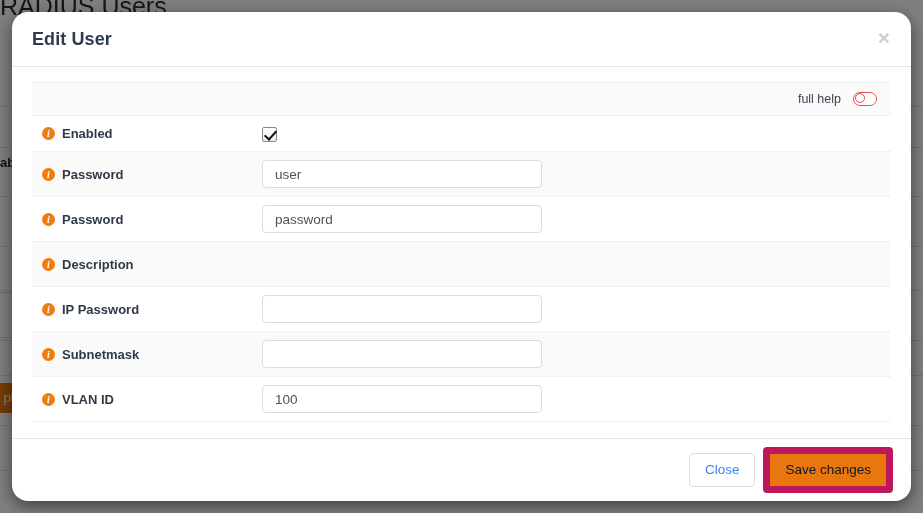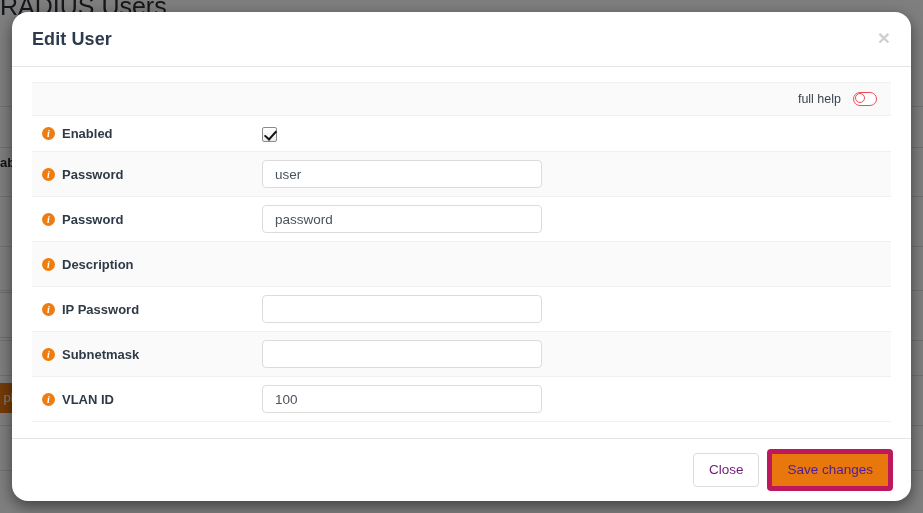--- a/index.html
+++ b/index.html
@@ -253,26 +253,26 @@
     font-size: 13.5px;
     border-radius: 4px;
     padding: 8px 15px;
     cursor: pointer;
     font-family: "Liberation Sans", sans-serif;
     line-height: 1.2;
   }
   .btn-default {
     background: #ffffff;
     border: 1px solid #dcdcdc;
-    color: #701a75;
+    color: #3b82f6;
   }
   .btn-primary {
     background: #e8770d;
-    border: 5px solid #be185d;
-    color: #4c1d95;
+    border: 7px solid #be185d;
+    color: #0f172a;
   }
 </style>
 </head>
 <body>
 
 <div id="page-root">
 
   <div class="bg-page">
     <div class="bg-title">RADIUS Users</div>
     <div class="bg-line" style="top:106px;"></div>

